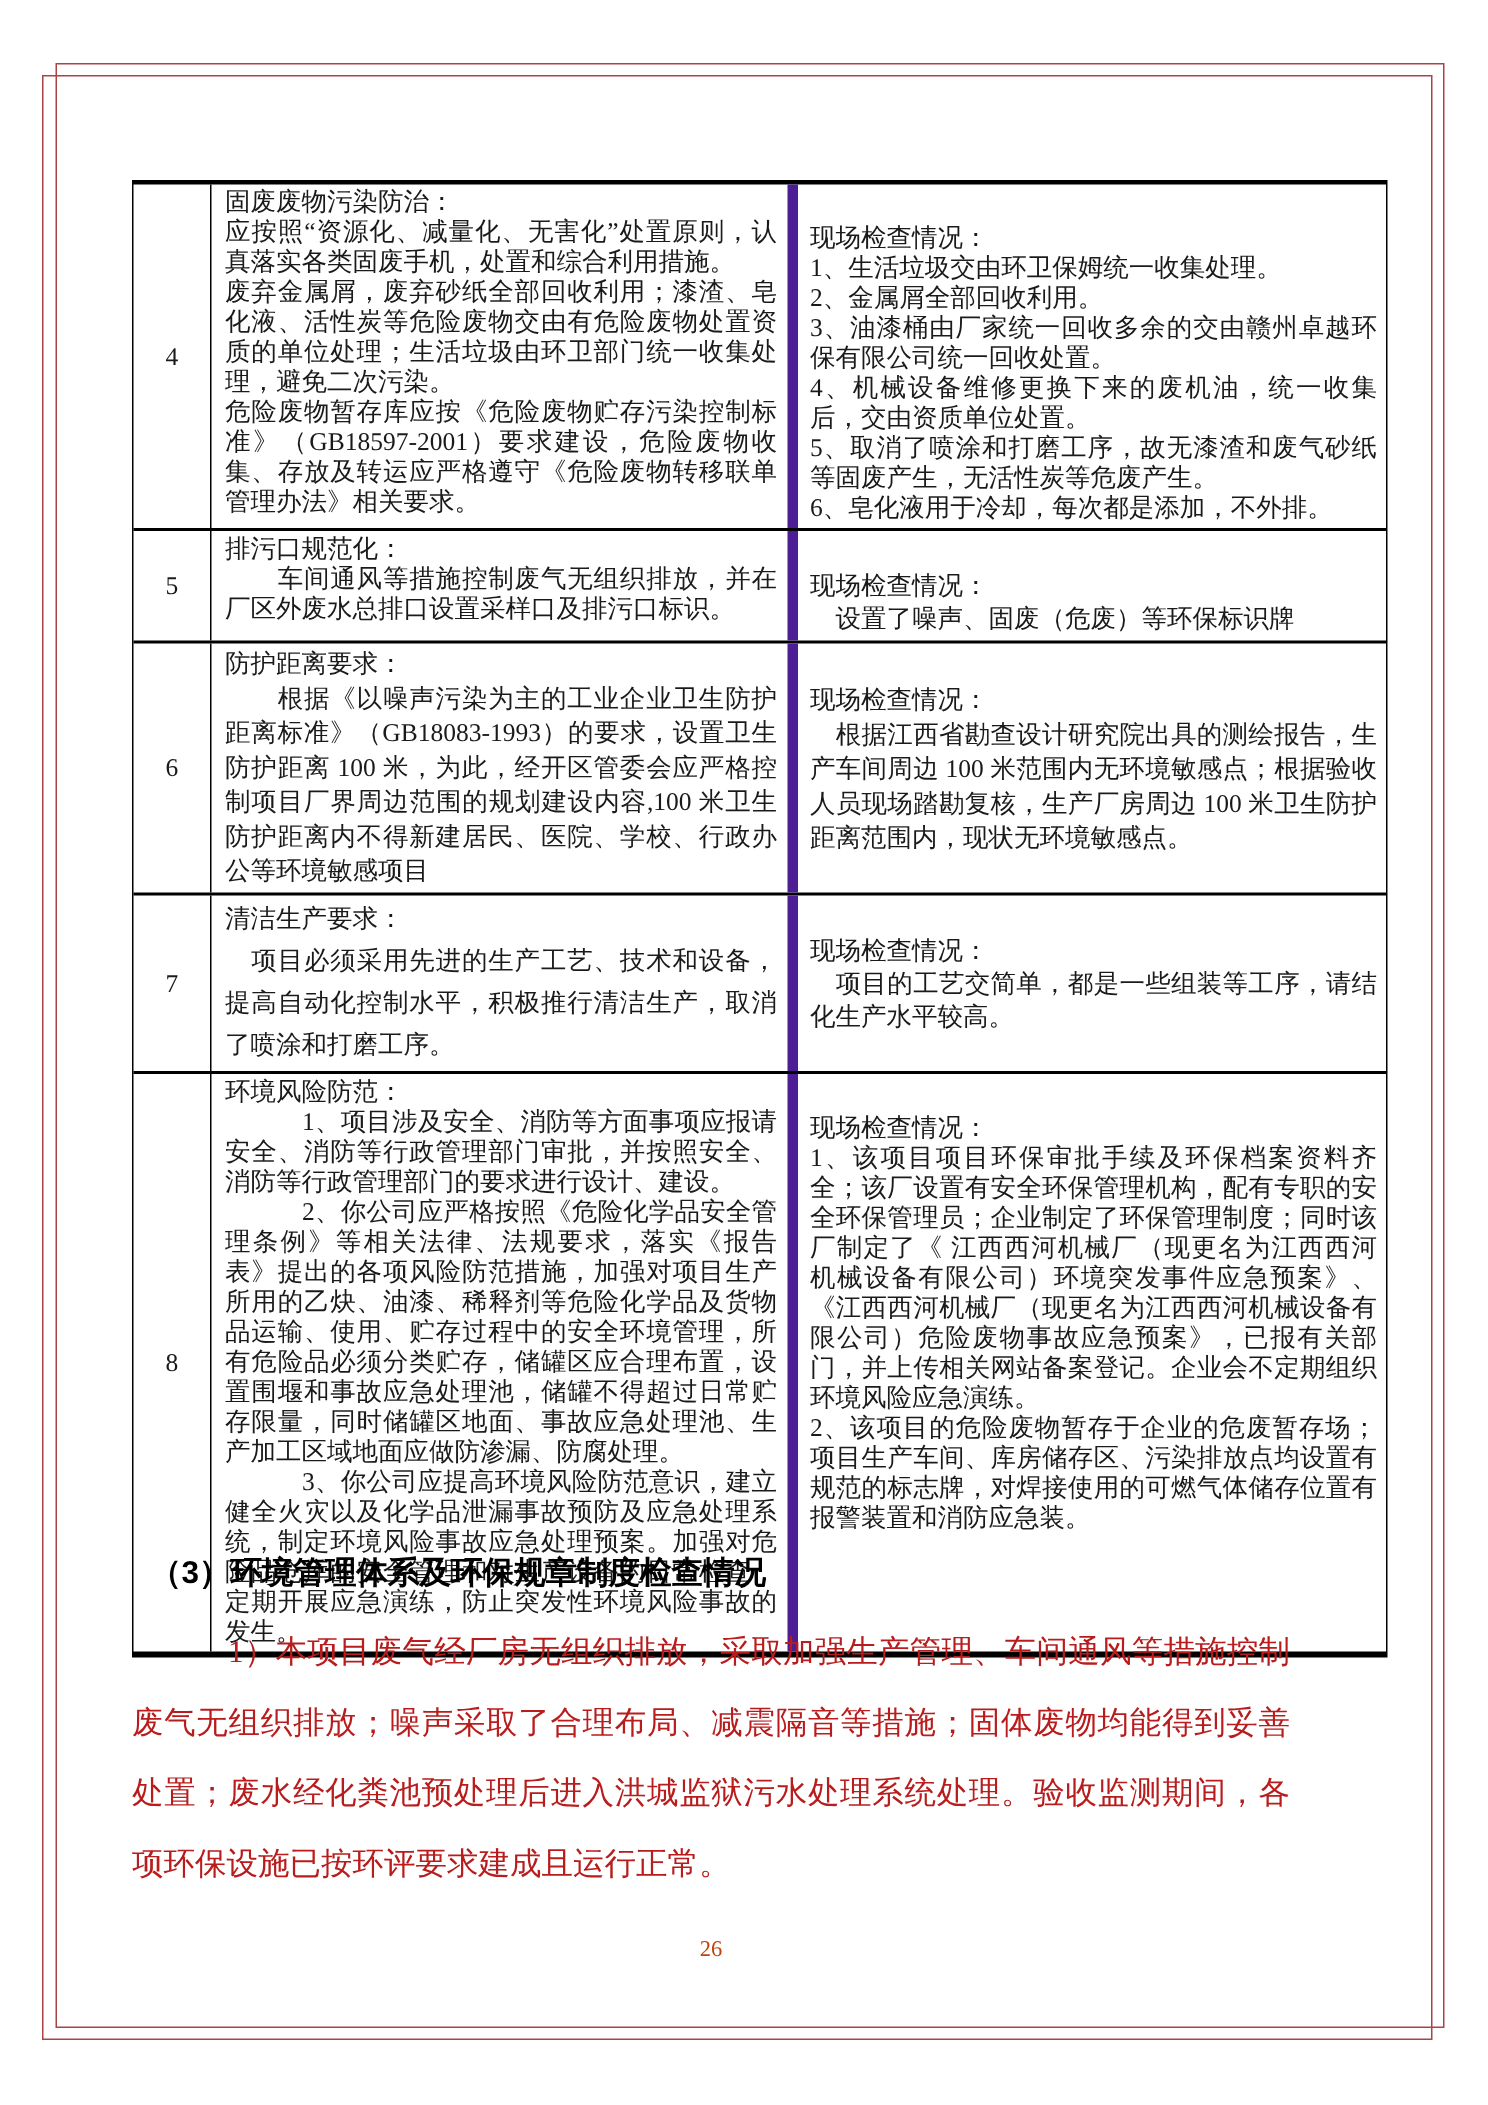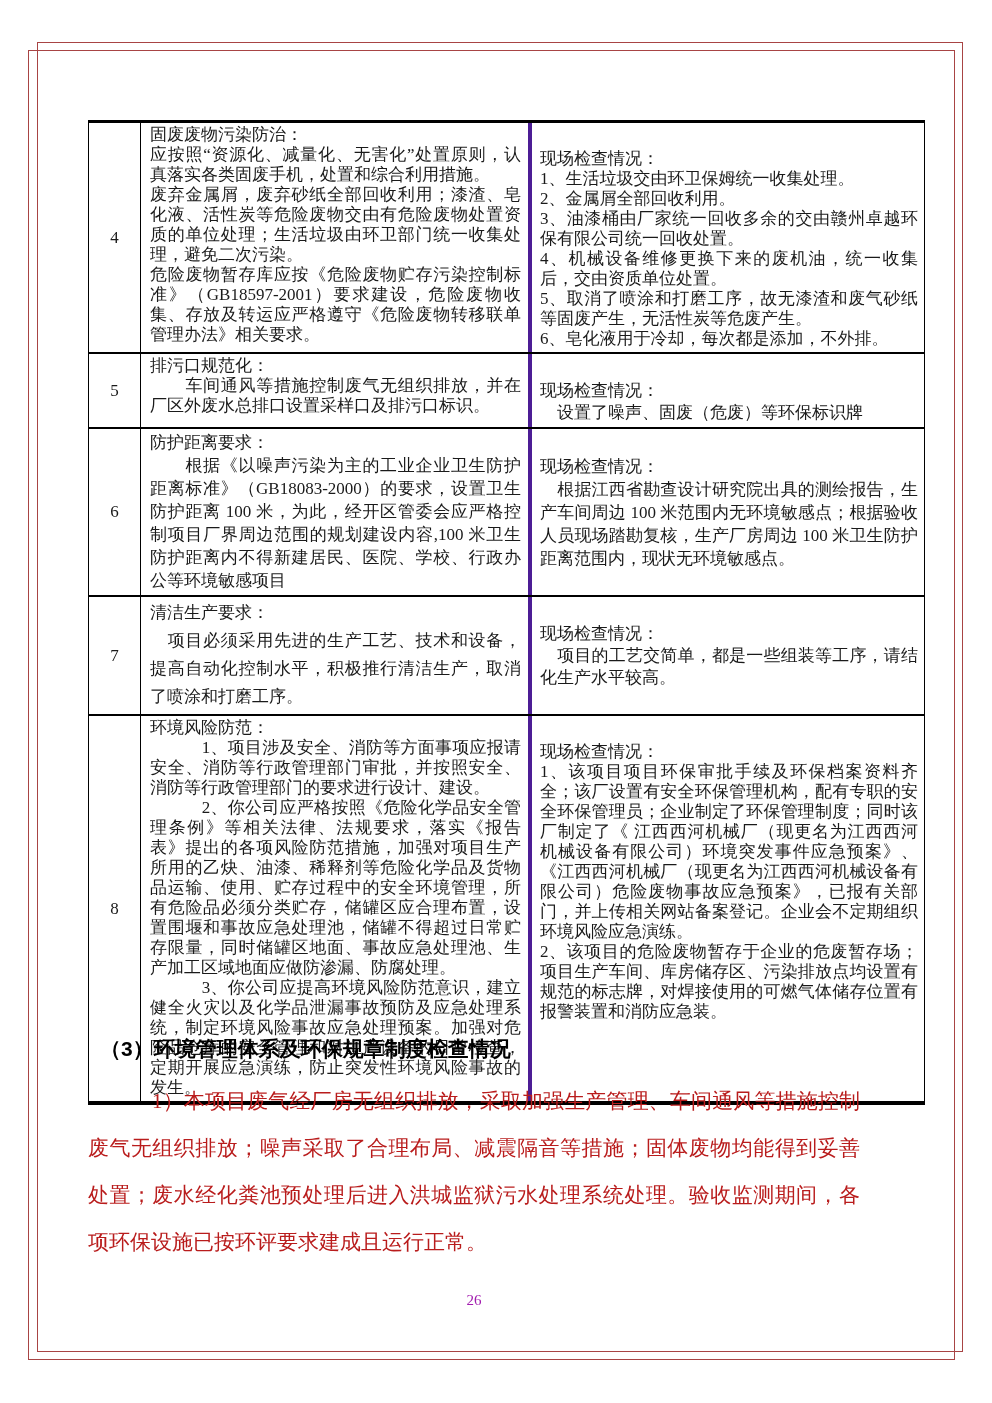--- a/index.html
+++ b/index.html
@@ -35,21 +35,21 @@
     text-align:justify;
   }
   .cnum{
     flex:0 0 52px;width:52px;
     border-right:1px solid #000;
     display:flex;align-items:center;justify-content:center;
     white-space:normal;text-align:center;
   }
   .creq{
     flex:0 0 391px;width:391px;
-    border-right:4px solid #4c1d95;
+    border-right:7px solid #4c1d95;
     padding:2px 7px 3px 9px;
   }
   .cins{flex:1;padding:2px 6px 3px 8px;margin-top:24px;}
 
   .trow-4{min-height:222px;}
   .trow-5{min-height:57px;}
   .trow-6{min-height:140px;}
   .trow-7{min-height:98px;}
   .trow-8{min-height:382px;}
   .trow-5 .cins{line-height:22px;}
@@ -66,21 +66,21 @@
   }
   .body-para{
     position:absolute;left:88px;top:1078px;width:772px;
     font-size:21px;line-height:47px;
     text-indent:64px;
     text-align:justify;
     color:#b91c1c;
   }
   .pageno{
     position:absolute;left:88px;top:1292px;width:772px;
-    text-align:center;font-size:15px;color:#a21caf;
+    text-align:center;font-size:15px;color:#c2410c;
   }
 </style>
 </head>
 <body>
 
 <div class="page">
 
   <div class="frame frame-a"></div>
   <div class="frame frame-b"></div>
 
@@ -105,21 +105,21 @@
       <div class="cell cnum">5</div>
       <div class="cell creq">排污口规范化：
 　　车间通风等措施控制废气无组织排放，并在厂区外废水总排口设置采样口及排污口标识。</div>
       <div class="cell cins">现场检查情况：
 　设置了噪声、固废（危废）等环保标识牌</div>
     </div>
 
     <div class="trow trow-6">
       <div class="cell cnum">6</div>
       <div class="cell creq">防护距离要求：
-　　根据《以噪声污染为主的工业企业卫生防护距离标准》（GB18083-2000）的要求，设置卫生防护距离 100 米，为此，经开区管委会应严格控制项目厂界周边范围的规划建设内容,100 米卫生防护距离内不得新建居民、医院、学校、行政办公等环境敏感项目</div>
+　　根据《以噪声污染为主的工业企业卫生防护距离标准》（GB18083-1993）的要求，设置卫生防护距离 100 米，为此，经开区管委会应严格控制项目厂界周边范围的规划建设内容,100 米卫生防护距离内不得新建居民、医院、学校、行政办公等环境敏感项目</div>
       <div class="cell cins">现场检查情况：
 　根据江西省勘查设计研究院出具的测绘报告，生产车间周边 100 米范围内无环境敏感点；根据验收人员现场踏勘复核，生产厂房周边 100 米卫生防护距离范围内，现状无环境敏感点。</div>
     </div>
 
     <div class="trow trow-7">
       <div class="cell cnum">7</div>
       <div class="cell creq">清洁生产要求：
 　项目必须采用先进的生产工艺、技术和设备，提高自动化控制水平，积极推行清洁生产，取消了喷涂和打磨工序。</div>
       <div class="cell cins">现场检查情况：
 　项目的工艺交简单，都是一些组装等工序，请结化生产水平较高。</div>

